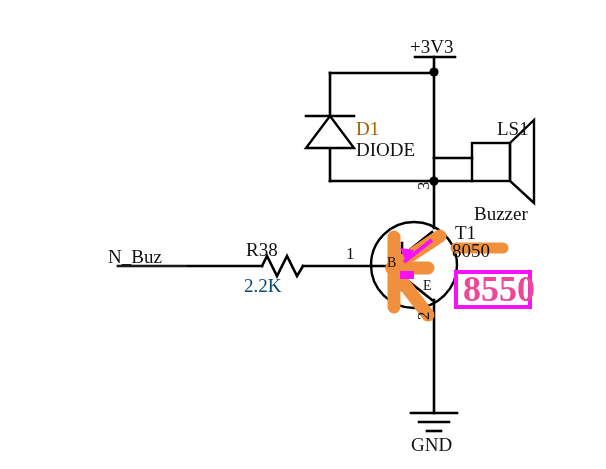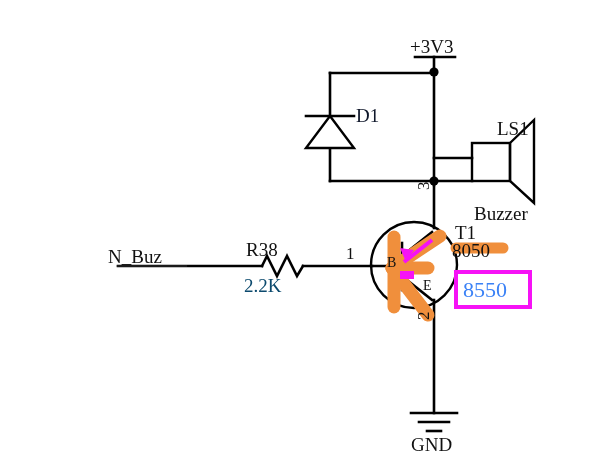--- a/index.html
+++ b/index.html
@@ -150,22 +150,23 @@
 
       <rect class="ann-magenta-fill" x="400" y="271" width="14" height="8"></rect>
     </g>
 
     <rect class="ann-magenta-stroke" x="456" y="272" width="74" height="35" stroke-width="4"></rect>
 
   </svg>
 
   <div style="position:absolute; left:410px; top:36px; font-size:19px; color:#111; white-space:nowrap;">+3V3</div>
 
-  <div style="position:absolute; left:356px; top:105px; font-size:19px; color:#0f172a; white-space:nowrap;">D1</div>
+  <div style="position:absolute; left:356px; top:118px; font-size:19px; color:#a16207; white-space:nowrap;">D1</div>
 
+  <div style="position:absolute; left:356px; top:139px; font-size:19px; color:#111; white-space:nowrap;">DIODE</div>
 
   <div style="position:absolute; left:497px; top:118px; font-size:19px; color:#111; white-space:nowrap;">LS1</div>
 
   <div style="position:absolute; left:474px; top:203px; font-size:19px; color:#111; white-space:nowrap;">Buzzer</div>
 
   <div style="position:absolute; left:108px; top:246px; font-size:19px; color:#111; white-space:nowrap;">N_Buz</div>
 
   <div style="position:absolute; left:246px; top:239px; font-size:19px; color:#111; white-space:nowrap;">R38</div>
 
   <div style="position:absolute; left:244px; top:275px; font-size:19px; color:#0c4a6e; white-space:nowrap;">2.2K</div>
@@ -177,18 +178,18 @@
   <div style="position:absolute; left:414px; top:320px; font-size:17px; color:#111; transform:rotate(-90deg); transform-origin:left top;">2</div>
 
   <div style="position:absolute; left:387px; top:255px; font-size:14px; color:#111;">B</div>
 
   <div style="position:absolute; left:423px; top:278px; font-size:14px; color:#111;">E</div>
 
   <div style="position:absolute; left:455px; top:222px; font-size:19px; color:#111; white-space:nowrap;">T1</div>
 
   <div style="position:absolute; left:452px; top:240px; font-size:19px; color:#111; white-space:nowrap;">8050</div>
 
-  <div style="position:absolute; left:463px; top:273px; font-size:22px; color:#3b82f6; white-space:nowrap; line-height:33px;">8550</div>
+  <div style="position:absolute; left:463px; top:273px; font-size:36px; color:#ec4899; white-space:nowrap; line-height:33px;font-weight:bold;">8550</div>
 
   <div style="position:absolute; left:411px; top:434px; font-size:19px; color:#111; white-space:nowrap;">GND</div>
 
 
 </div>
 
 </body></html>

